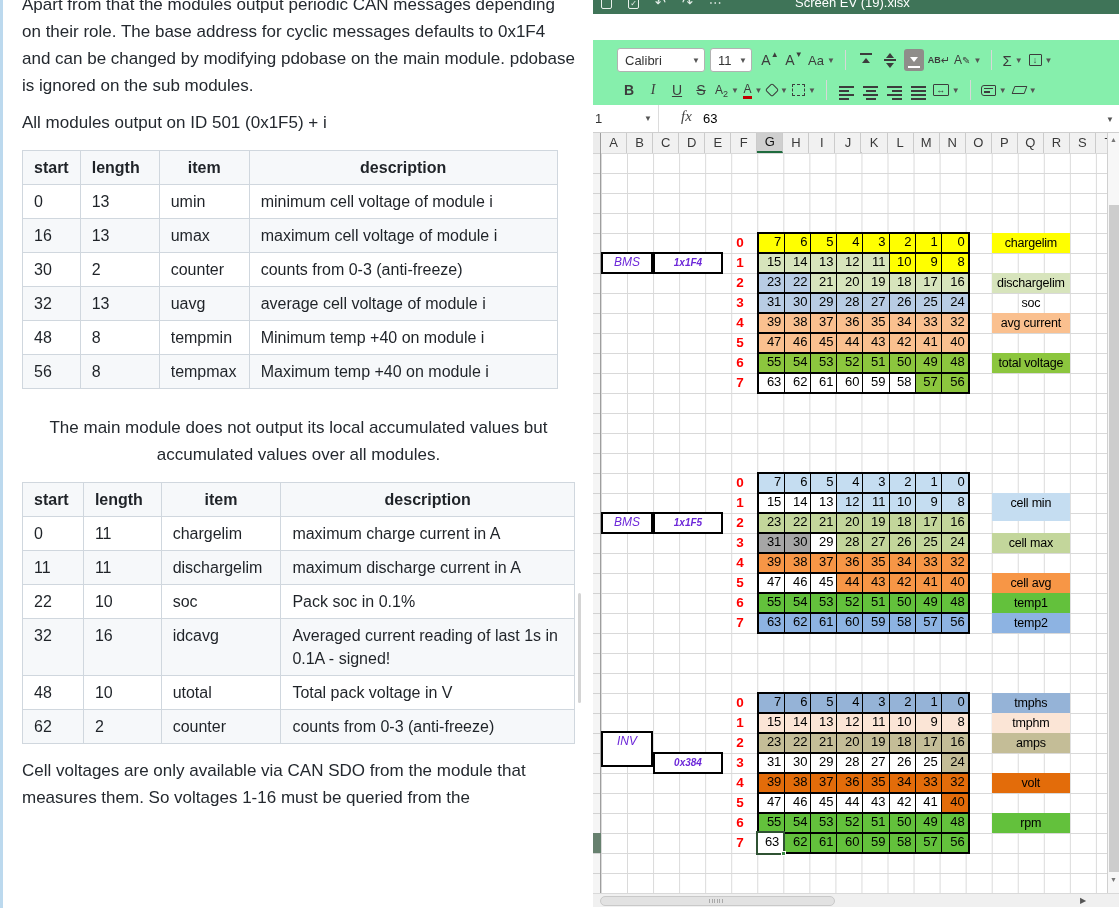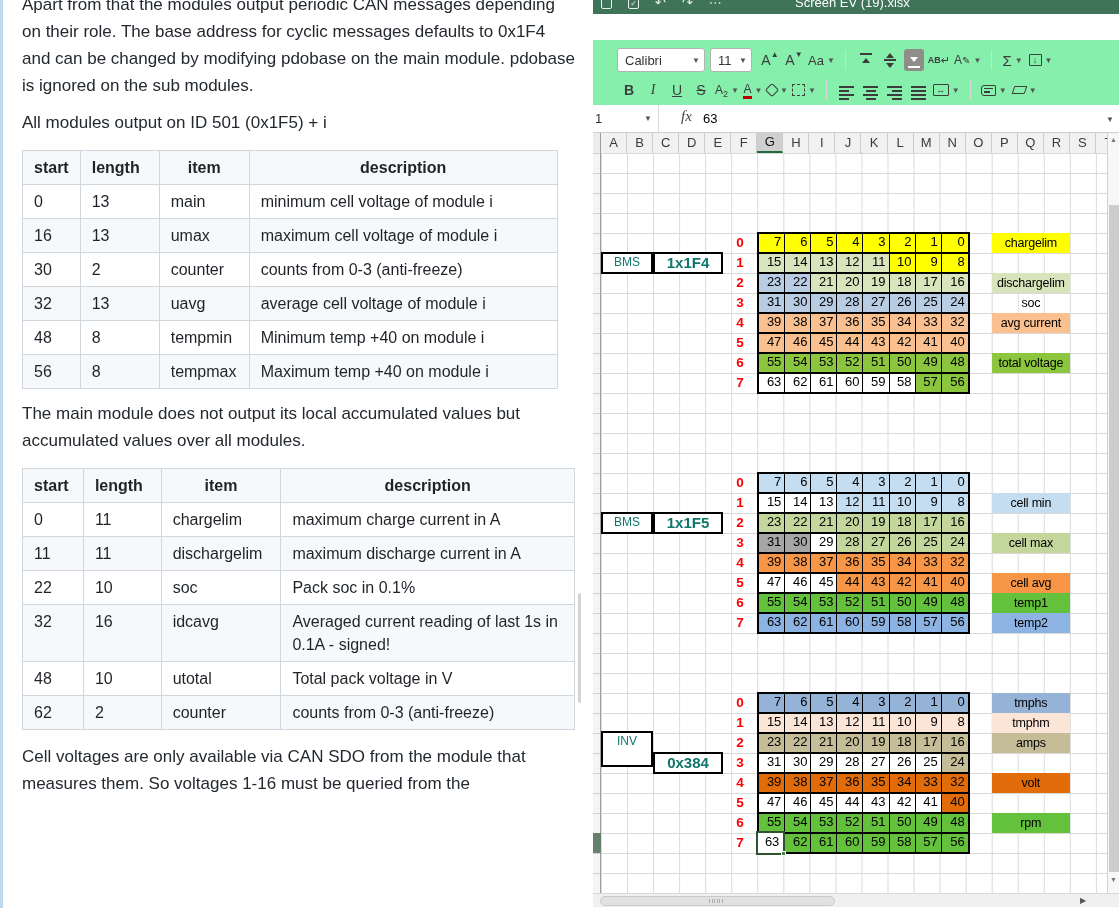--- a/index.html
+++ b/index.html
@@ -18,21 +18,21 @@
   .doc-table th:nth-child(3), .doc-table th:nth-child(4) { text-align:center; }
   .doc-table tbody tr:nth-child(even) { background:#f6f8fa; }
   .t1 td:nth-child(1), .t1 th:nth-child(1) { width:56px; }
   .t1 td:nth-child(2), .t1 th:nth-child(2) { width:79px; }
   .t1 td:nth-child(3), .t1 th:nth-child(3) { width:90px; }
   .t1 td:nth-child(4), .t1 th:nth-child(4) { width:308px; }
   .t2 td:nth-child(1), .t2 th:nth-child(1) { width:61px; }
   .t2 td:nth-child(2), .t2 th:nth-child(2) { width:78px; }
   .t2 td:nth-child(3), .t2 th:nth-child(3) { width:120px; }
   .t2 td:nth-child(4), .t2 th:nth-child(4) { width:300px; }
-  .p-accum { margin-top:11px; }
+  .p-accum { margin-top:25px;text-align:center; }
   .p-highlight { margin-top:8px; }
   .hl { background:#38b2c3; color:#fff; padding:1px 3px 2px 1px; }
   .doc-h2 { font-size:24px; font-weight:bold; margin-top:31px; color:#1f2328; }
   .p-cells { margin-top:13px; }
   .doc-scroll-thumb { position:absolute; right:12px; top:593px; width:3px; height:110px; background:#d4d4d4; border-radius:2px; }
 
   
   .sheet-pane { position:absolute; left:593px; top:0; width:526px; height:908px; background:#fff; }
 
   .titlebar { position:absolute; left:0; top:0; width:526px; height:14px; background:#3f7458; overflow:hidden; }
@@ -96,22 +96,22 @@
     background-size:26.05px 20px; }
   .rowsliver { position:absolute; left:0; top:0; width:8px; height:740px; background:#f5f5f5; border-right:1px solid #9e9e9e;
     background-image:linear-gradient(to bottom,#d2d2d2 1px,transparent 1px); background-size:8px 20px; }
   .rowsliver .selrow { position:absolute; left:0; width:8px; height:20px; background:#66806e; }
 
   .bit-row { position:absolute; display:flex; border:2px solid #000; background:#fff; }
   .bit-cell { width:26.05px; height:100%; border-right:1.6px solid #000; font-size:13px; color:#000;
               text-align:right; padding:0 3px 0 0; line-height:16px; overflow:hidden; }
   .bit-cell:last-child { border-right:none; }
   .rownum { position:absolute; font-size:13.5px; font-weight:bold; color:#fe0000; padding-left:5px; line-height:20px; }
-  .dev-box { position:absolute; border:2px solid #000; background:#fff; text-align:center; font-size:12px; line-height:17px; color:#0f766e; }
-  .dev-box.idb { font-weight:bold; font-size:15px; }
+  .dev-box { position:absolute; border:2px solid #000; background:#fff; text-align:center; font-size:12px; line-height:17px; color:#6d28d9;font-style:italic; }
+  .dev-box.idb { font-weight:bold; font-size:10px; }
   .blk-label { position:absolute; text-align:center; font-size:12.5px; line-height:20px; color:#000; letter-spacing:-0.2px; }
   .sel-overlay { position:absolute; border:2px solid #2f5233; background:#fff; font-size:13px; text-align:right; padding-right:4px; line-height:18px; z-index:5; }
   .sel-handle { position:absolute; right:-3px; bottom:-3px; width:5px; height:5px; background:#3a8a44; border:1px solid #fff; }
 
   .vscroll { position:absolute; left:514px; top:133px; width:12px; height:760px; background:#f7f7f7; border-left:1px solid #d0d0d0; }
   .vs-up { position:absolute; top:3px; left:0; width:11px; text-align:center; font-size:7px; color:#777; }
   .vs-thumb { position:absolute; top:72px; left:1px; width:10px; height:667px; background:#cdcdcd; }
   .vs-dn { position:absolute; top:743px; left:0; width:11px; text-align:center; font-size:7px; color:#777; }
   .hscroll { position:absolute; left:0; top:893px; width:526px; height:14px; background:#f0f0f0; border-top:1px solid #d9d9d9; }
   .hs-thumb { position:absolute; left:7px; top:2px; width:235px; height:10px; background:#e2e2e2; border:1px solid #c9c9c9; border-radius:6px; }
@@ -134,21 +134,21 @@
               <th>start</th>
               <th>length</th>
               <th>item</th>
               <th>description</th>
             </tr>
           </thead>
           <tbody>
             <tr>
               <td>0</td>
               <td>13</td>
-              <td>main</td>
+              <td>umin</td>
               <td>minimum cell voltage of module i</td>
             </tr>
             <tr>
               <td>16</td>
               <td>13</td>
               <td>umax</td>
               <td>maximum cell voltage of module i</td>
             </tr>
             <tr>
               <td>30</td>
@@ -593,21 +593,21 @@
           <span class="bit-cell" style="background: rgb(141, 179, 226);">62</span>
           <span class="bit-cell" style="background: rgb(141, 179, 226);">61</span>
           <span class="bit-cell" style="background: rgb(141, 179, 226);">60</span>
           <span class="bit-cell" style="background: rgb(141, 179, 226);">59</span>
           <span class="bit-cell" style="background: rgb(141, 179, 226);">58</span>
           <span class="bit-cell" style="background: rgb(141, 179, 226);">57</span>
           <span class="bit-cell" style="background: rgb(141, 179, 226);">56</span>
         </div>
         <div class="dev-box" style="left: 8px; top: 359px; width: 52px; height: 22px;">BMS</div>
         <div class="dev-box idb" style="left: 60px; top: 359px; width: 70px; height: 22px;">1x1F5</div>
-        <div class="blk-label" style="left: 398.75px; top: 340px; width: 78.15px; height: 20px; background: rgb(197, 221, 241);">cell min</div>
+        <div class="blk-label" style="left: 398.75px; top: 340px; width: 78.15px; height: 28px; background: rgb(197, 221, 241);">cell min</div>
         <div class="blk-label" style="left: 398.75px; top: 380px; width: 78.15px; height: 20px; background: rgb(195, 214, 155);">cell max</div>
         <div class="blk-label" style="left: 398.75px; top: 420px; width: 78.15px; height: 20px; background: rgb(247, 150, 70);">cell avg</div>
         <div class="blk-label" style="left: 398.75px; top: 440px; width: 78.15px; height: 20px; background: rgb(99, 193, 60);">temp1</div>
         <div class="blk-label" style="left: 398.75px; top: 460px; width: 78.15px; height: 20px; background: rgb(141, 179, 226);">temp2</div>
         <span class="rownum" style="left: 138.25px; top: 540px;">0</span>
         <div class="bit-row" style="left: 164.3px; top: 539px; width: 212.4px; height: 22px;">
           <span class="bit-cell" style="background: rgb(149, 179, 215);">7</span>
           <span class="bit-cell" style="background: rgb(149, 179, 215);">6</span>
           <span class="bit-cell" style="background: rgb(149, 179, 215);">5</span>
           <span class="bit-cell" style="background: rgb(149, 179, 215);">4</span>

